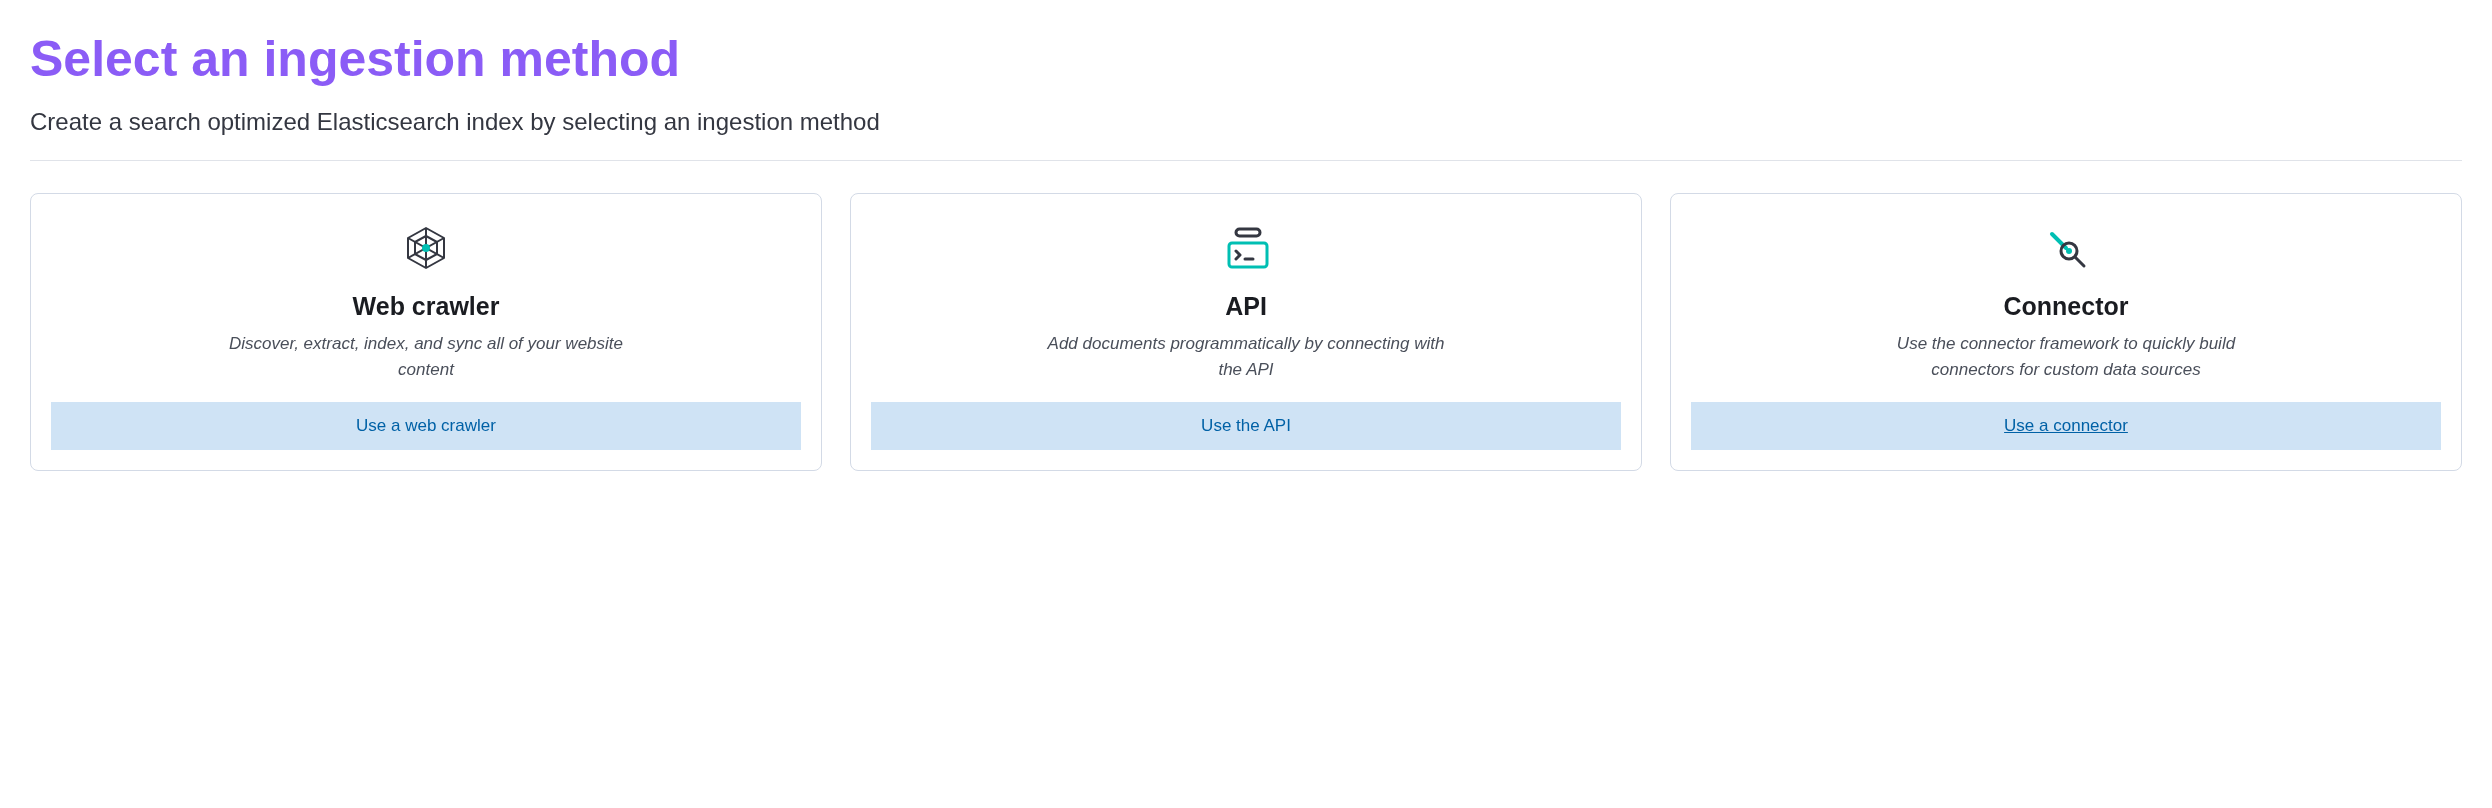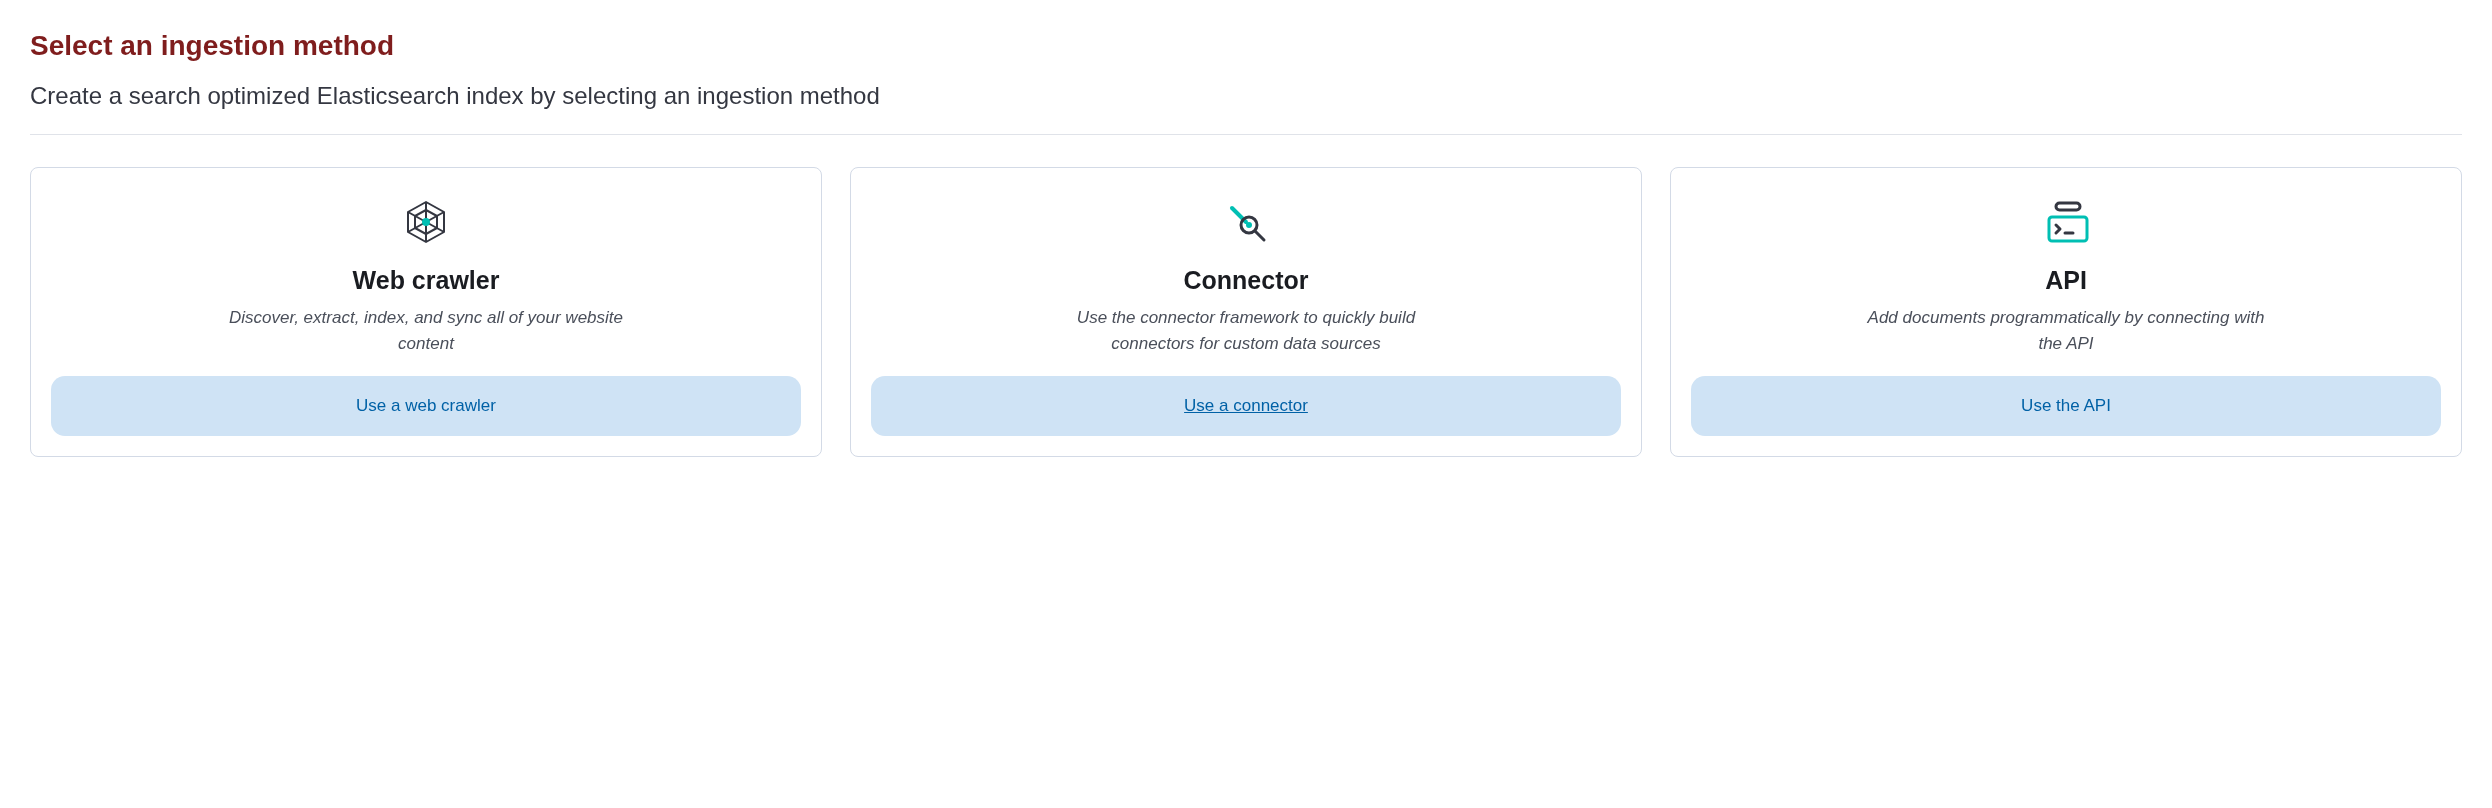--- a/index.html
+++ b/index.html
@@ -7,23 +7,23 @@
       padding: 0;
       box-sizing: border-box;
     }
     body {
       font-family: -apple-system, BlinkMacSystemFont, 'Segoe UI', Helvetica, Arial, sans-serif;
       background: #ffffff;
       color: #1a1c21;
       padding: 30px;
     }
     .page-title {
-      font-size: 28px;
+      font-size: 50px;
       font-weight: 700;
-      color: #7f1d1d;
+      color: #8b5cf6;
       margin-bottom: 20px;
     }
     .page-subtitle {
       font-size: 24px;
       color: #343741;
       margin-bottom: 24px;
     }
     .divider {
       border: none;
       border-top: 1px solid #e0e3e9;
@@ -62,22 +62,22 @@
       color: #4a4f5a;
       line-height: 1.5;
       margin-bottom: 20px;
       max-width: 420px;
       font-style: italic;
     }
     .card-button {
       width: 100%;
       background: #cfe3f5;
       border: none;
-      border-radius: 14px;
-      padding: 20px 20px;
+      border-radius: 0;
+      padding: 14px 20px;
       font-size: 17px;
       font-weight: 500;
       color: #0061a6;
       cursor: pointer;
       font-family: inherit;
     }
     .card-button.underlined {
       text-decoration: underline;
     }
   </style>
@@ -103,41 +103,41 @@
         <circle cx="24" cy="24" r="4" fill="#00bfb3"></circle>
       </svg>
     </div>
     <h2 class="card-title">Web crawler</h2>
     <p class="card-description">Discover, extract, index, and sync all of your website content</p>
     <button class="card-button">Use a web crawler</button>
   </div>
 
   <div class="card">
     <div class="card-icon">
+      <svg width="54" height="54" viewBox="0 0 54 54" fill="none">
+        <rect x="17" y="8" width="24" height="7" rx="3.5" stroke="#343741" stroke-width="3" fill="none"></rect>
+        <rect x="10" y="22" width="38" height="24" rx="3" stroke="#00bfb3" stroke-width="3" fill="none"></rect>
+        <path d="M17 30 L21 34 L17 38" stroke="#343741" stroke-width="3" fill="none" stroke-linecap="round" stroke-linejoin="round"></path>
+        <line x1="26" y1="38" x2="34" y2="38" stroke="#343741" stroke-width="3" stroke-linecap="round"></line>
+      </svg>
+    </div>
+    <h2 class="card-title">API</h2>
+    <p class="card-description">Add documents programmatically by connecting with the API</p>
+    <button class="card-button">Use the API</button>
+  </div>
+
+  <div class="card">
+    <div class="card-icon">
       <svg width="48" height="48" viewBox="0 0 48 48" fill="none">
         <line x1="10" y1="10" x2="24" y2="24" stroke="#00bfb3" stroke-width="4" stroke-linecap="round"></line>
         <g stroke="#343741" stroke-width="3" fill="none" stroke-linecap="round">
           <circle cx="27" cy="27" r="8"></circle>
           <line x1="33" y1="33" x2="42" y2="42"></line>
         </g>
         <circle cx="27" cy="27" r="3" fill="#00bfb3"></circle>
       </svg>
     </div>
     <h2 class="card-title">Connector</h2>
     <p class="card-description">Use the connector framework to quickly build connectors for custom data sources</p>
     <button class="card-button underlined">Use a connector</button>
   </div>
 
-  <div class="card">
-    <div class="card-icon">
-      <svg width="54" height="54" viewBox="0 0 54 54" fill="none">
-        <rect x="17" y="8" width="24" height="7" rx="3.5" stroke="#343741" stroke-width="3" fill="none"></rect>
-        <rect x="10" y="22" width="38" height="24" rx="3" stroke="#00bfb3" stroke-width="3" fill="none"></rect>
-        <path d="M17 30 L21 34 L17 38" stroke="#343741" stroke-width="3" fill="none" stroke-linecap="round" stroke-linejoin="round"></path>
-        <line x1="26" y1="38" x2="34" y2="38" stroke="#343741" stroke-width="3" stroke-linecap="round"></line>
-      </svg>
-    </div>
-    <h2 class="card-title">API</h2>
-    <p class="card-description">Add documents programmatically by connecting with the API</p>
-    <button class="card-button">Use the API</button>
-  </div>
-
 </div>
 
 </body></html>

